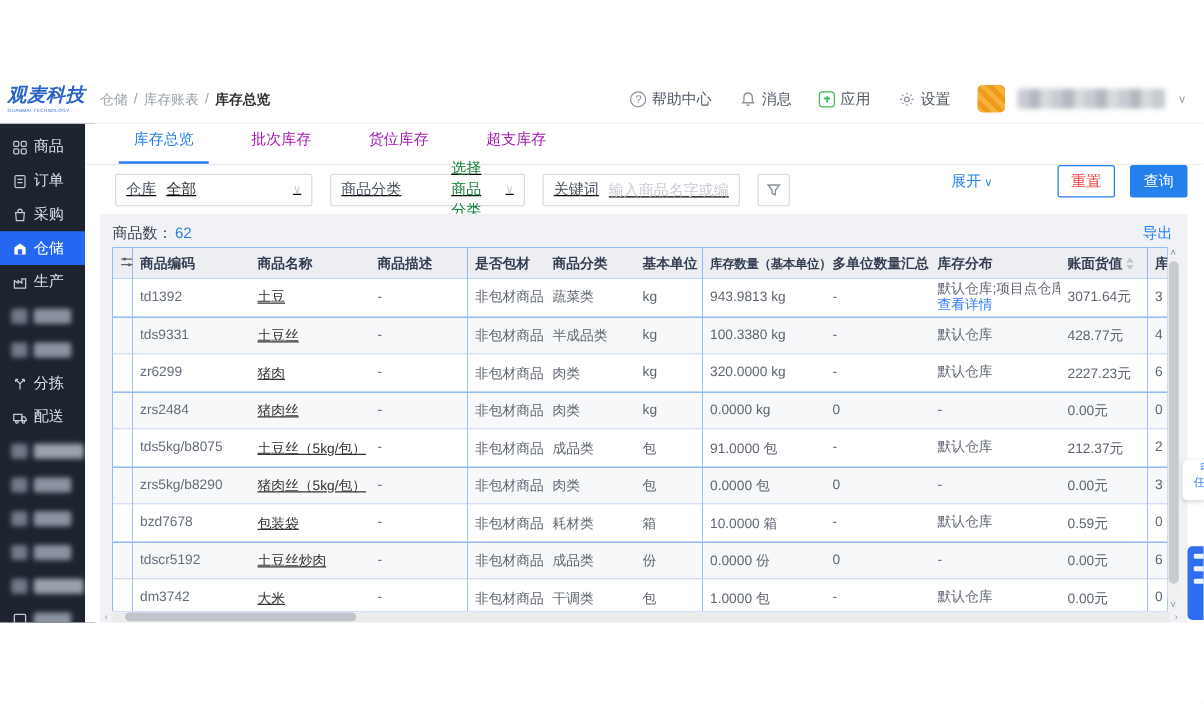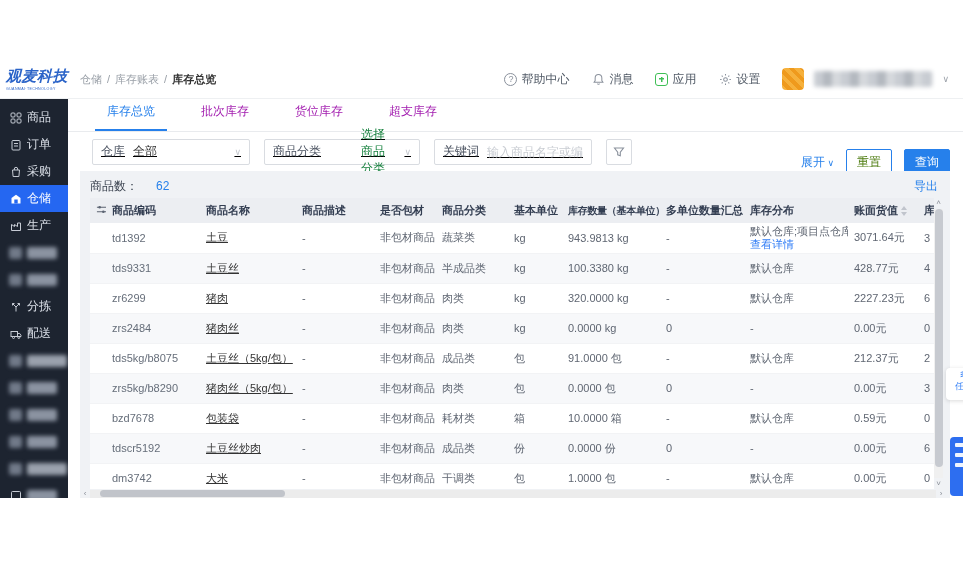--- a/index.html
+++ b/index.html
@@ -58,31 +58,31 @@
   .f-value { color:#333; }
   .f-placeholder { color:#15803d;margin-left:32px; }
   .f-caret { margin-left:auto; color:#c2c6cc; font-size:9px; padding-left:8px; }
   .f-select-warehouse { width:158px; }
   .f-select-category { width:156px; }
   .f-keyword { width:158px; }
   .f-keyword input { border:0; outline:0; width:100%; font-size:12px; color:#333; font-family:inherit; }
   .f-keyword input::placeholder { color:#c9cdd3; }
   .funnel-btn { width:26px; height:26px; border:1px solid #d9dce1; border-radius:2px; display:flex; align-items:center;
     justify-content:center; cursor:pointer; background:#fff; }
-  .filter-actions { position:absolute; right:13px; top:17px; display:flex; align-items:center; gap:12px; }
+  .filter-actions { position:absolute; right:13px; top:0; display:flex; align-items:center; gap:12px; }
   .expand-link { color:#2680eb; font-size:12px; cursor:pointer; white-space:nowrap; }
   .expand-link .f-caret2 { font-size:9px; }
   .btn { height:26px; border-radius:2px; font-size:12px; padding:0 10px; cursor:pointer; font-family:inherit; }
-  .btn-reset { background:#fff; border:1px solid #2680eb; color:#4d7c0f; }
+  .btn-reset { background:#fff; border:1px solid #2680eb; color:#ef4444;margin-left:40px; }
   .btn-search { background:#2680eb; border:1px solid #2680eb; color:#fff; }
 
   .content-panel { position:absolute; left:12px; top:72px; width:870px; height:327px; background:#f0f2f5; }
   .summary-row { position:absolute; left:10px; right:12px; top:5px; height:20px; display:flex; align-items:center; font-size:12px; }
   .summary-label { color:#3b4350; }
-  .summary-count { color:#2680eb; margin-left:18px; }
+  .summary-count { color:#2680eb; margin-left:2px; }
   .export-link { margin-left:auto; color:#2680eb; cursor:pointer; }
 
   .table-card { position:absolute; left:10px; top:27px; width:844px; height:291px; background:#3b82f6; overflow:hidden; }
   table { border-collapse:collapse; table-layout:fixed; width:844px; }
   th, td { text-align:left; padding:0 6px; white-space:nowrap; overflow:hidden; }
   thead tr { background:#eceef2; height:25px; }
   th { font-size:11px; color:#333e52; font-weight:bold; }
   th.th-tight { font-size:10px; letter-spacing:-.3px; }
   tbody tr { height:30px; border-bottom:1px solid #f2f3f5; background:#fff; }
   tbody tr.alt { background:#f7f8fa; }

